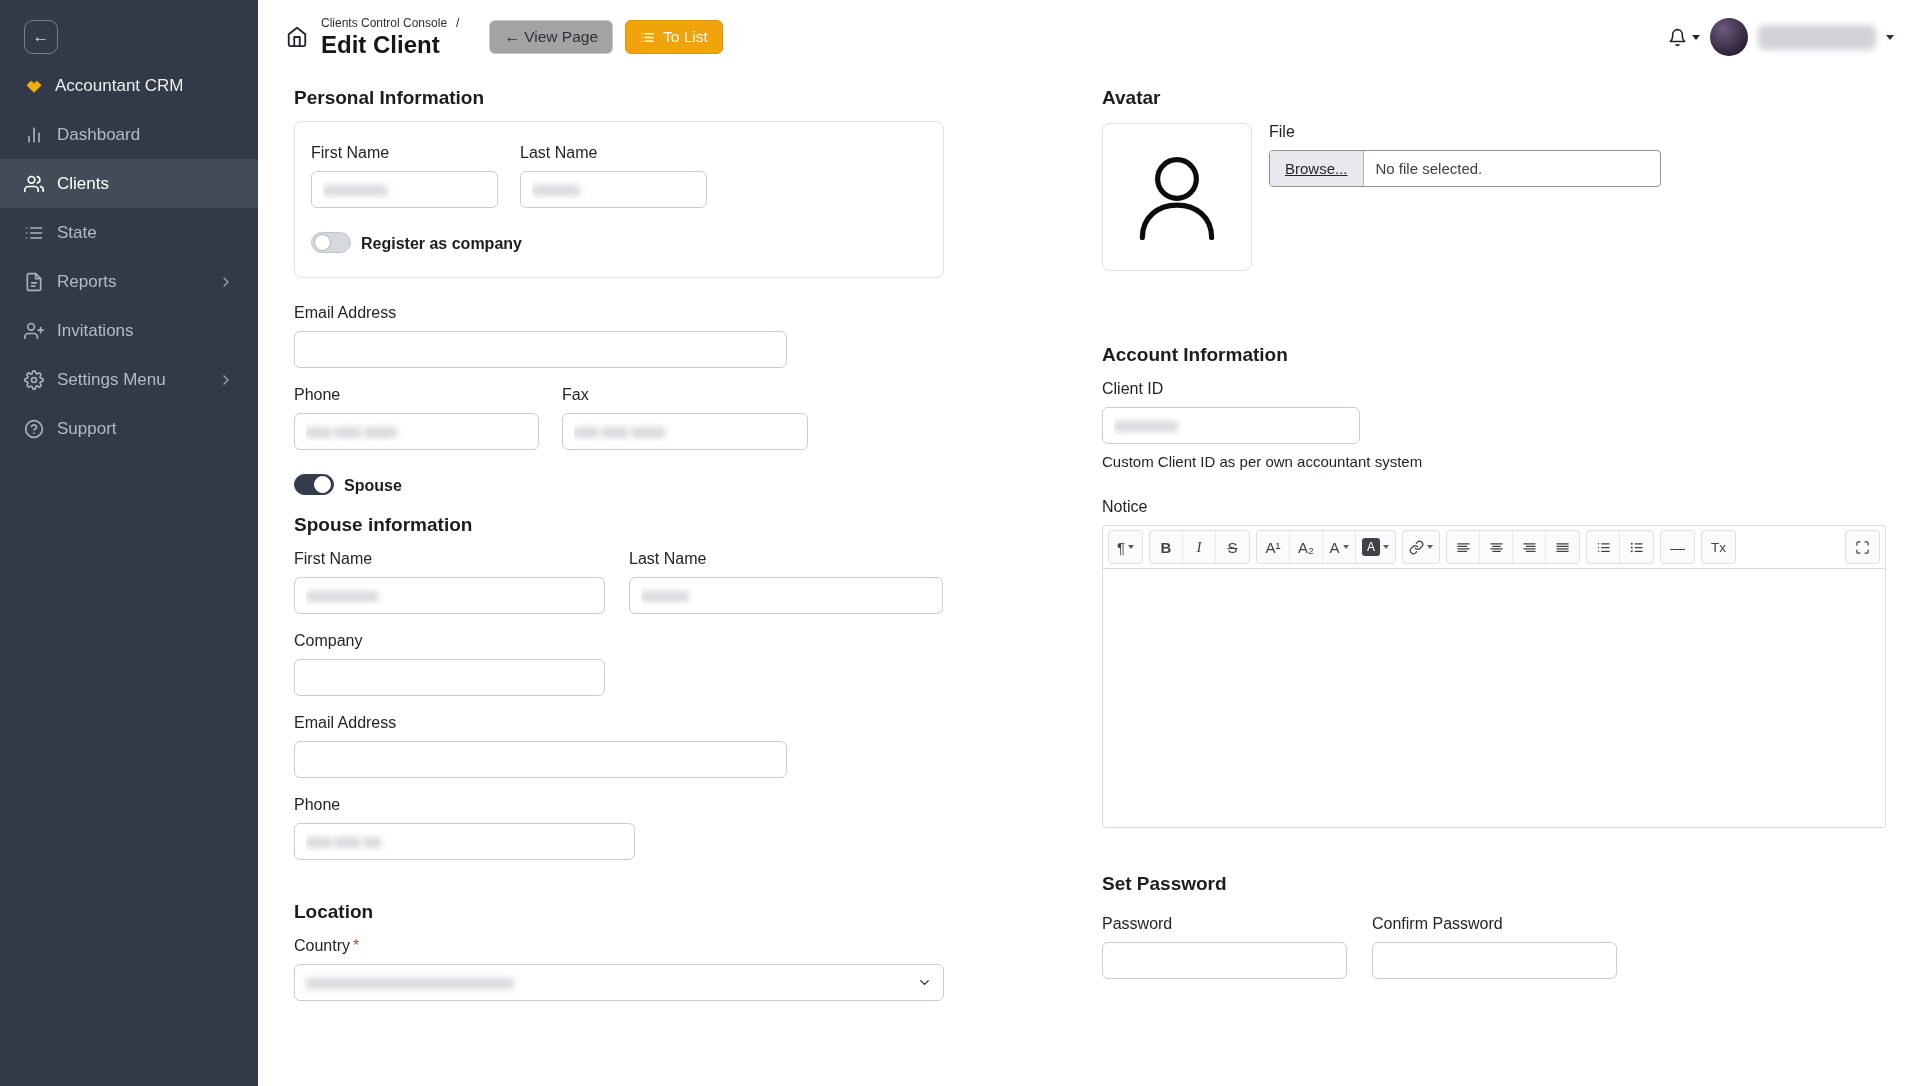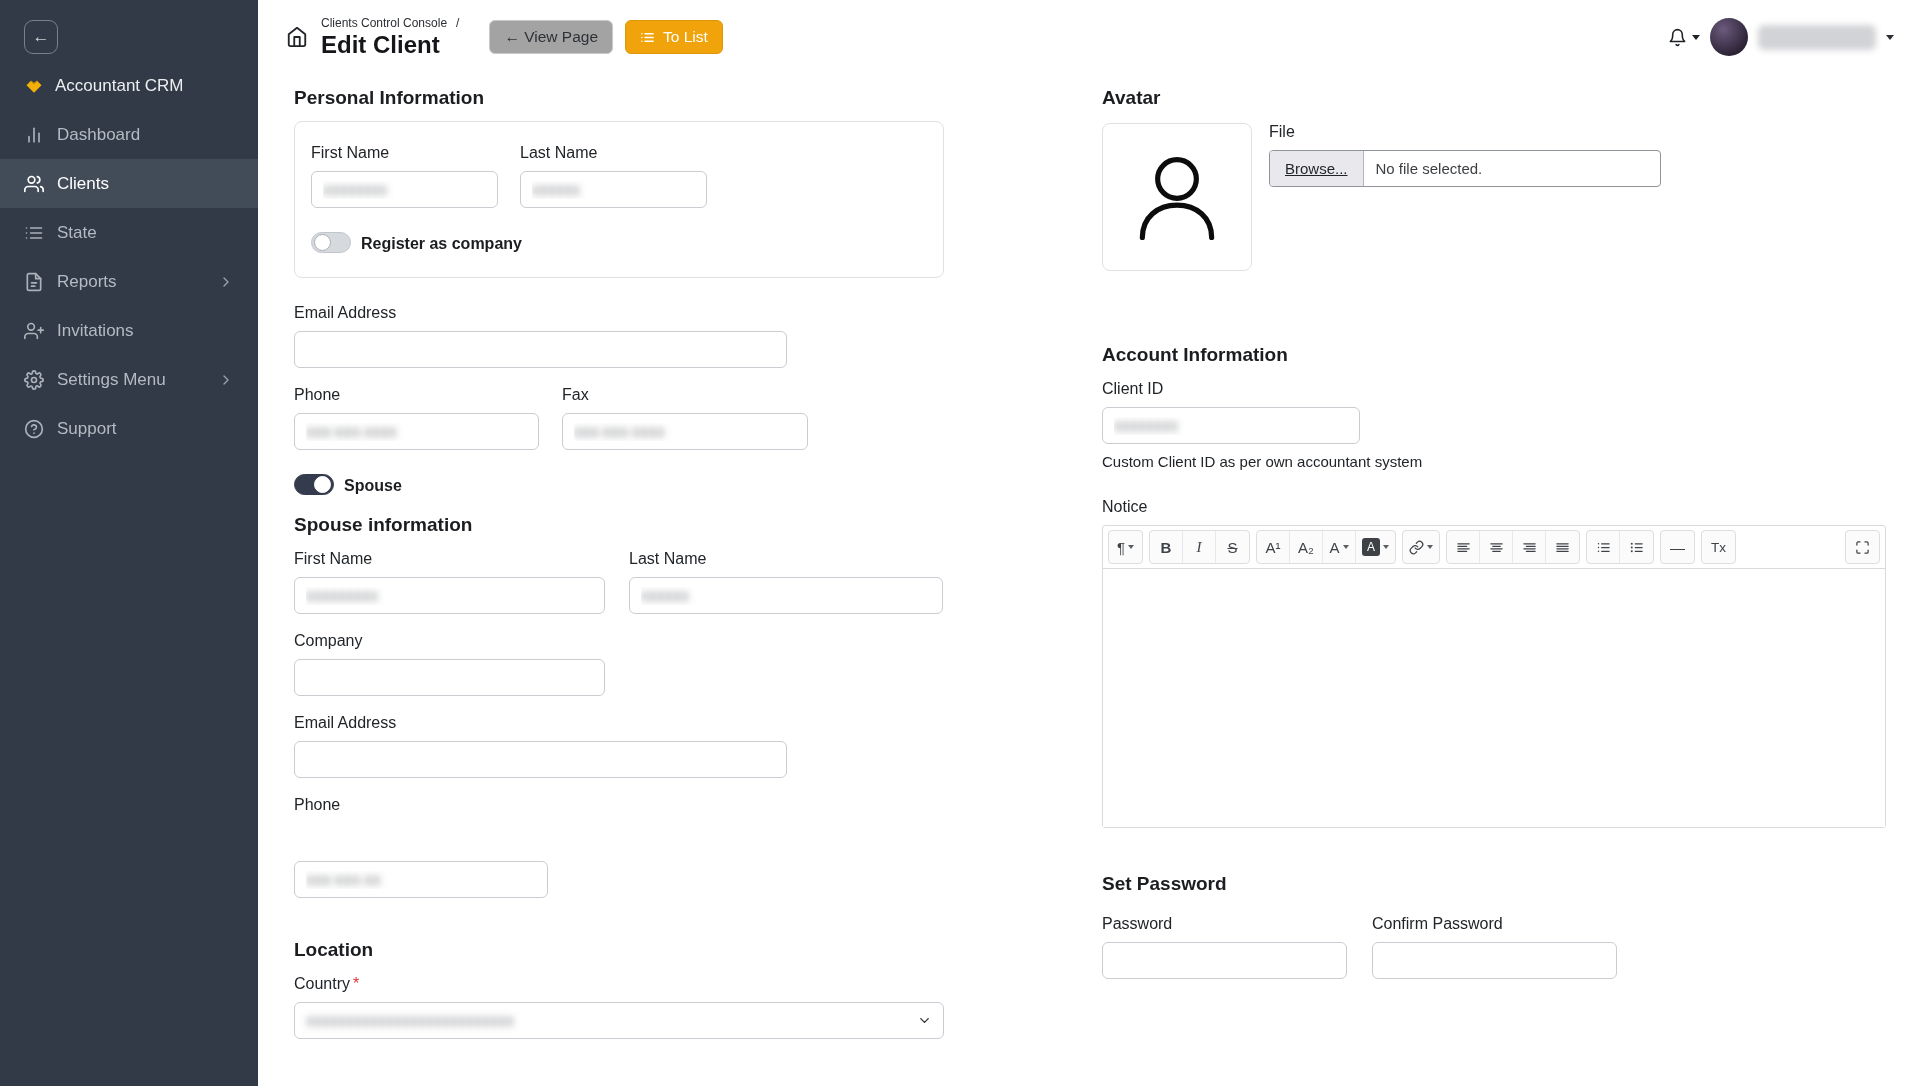--- a/index.html
+++ b/index.html
@@ -321,21 +321,21 @@
         <input class="f-input" style="width: 311px;" value="">
       </div>
 
       <div class="field">
         <label class="f-label">Email Address</label>
         <input class="f-input" style="width: 493px;" value="">
       </div>
 
       <div class="field">
         <label class="f-label">Phone</label>
-        <input class="f-input redacted" style="width: 254px; margin-top: 38px;" value="xxx-xxx-xx">
+        <input class="f-input redacted" style="width: 341px;" value="xxx-xxx-xx">
       </div>
 
       <h2 class="section-title mt-location">Location</h2>
 
       <div class="field">
         <label class="f-label"><span>Country</span><span class="req">*</span></label>
         <div class="fake-select">
           <span class="redacted-text">xxxxxxxxxxxxxxxxxxxxxxxxxx</span>
           <span>
             <svg width="15" height="15" viewBox="0 0 24 24" fill="none" stroke="#31343a" stroke-width="2.2" stroke-linecap="round" stroke-linejoin="round">

